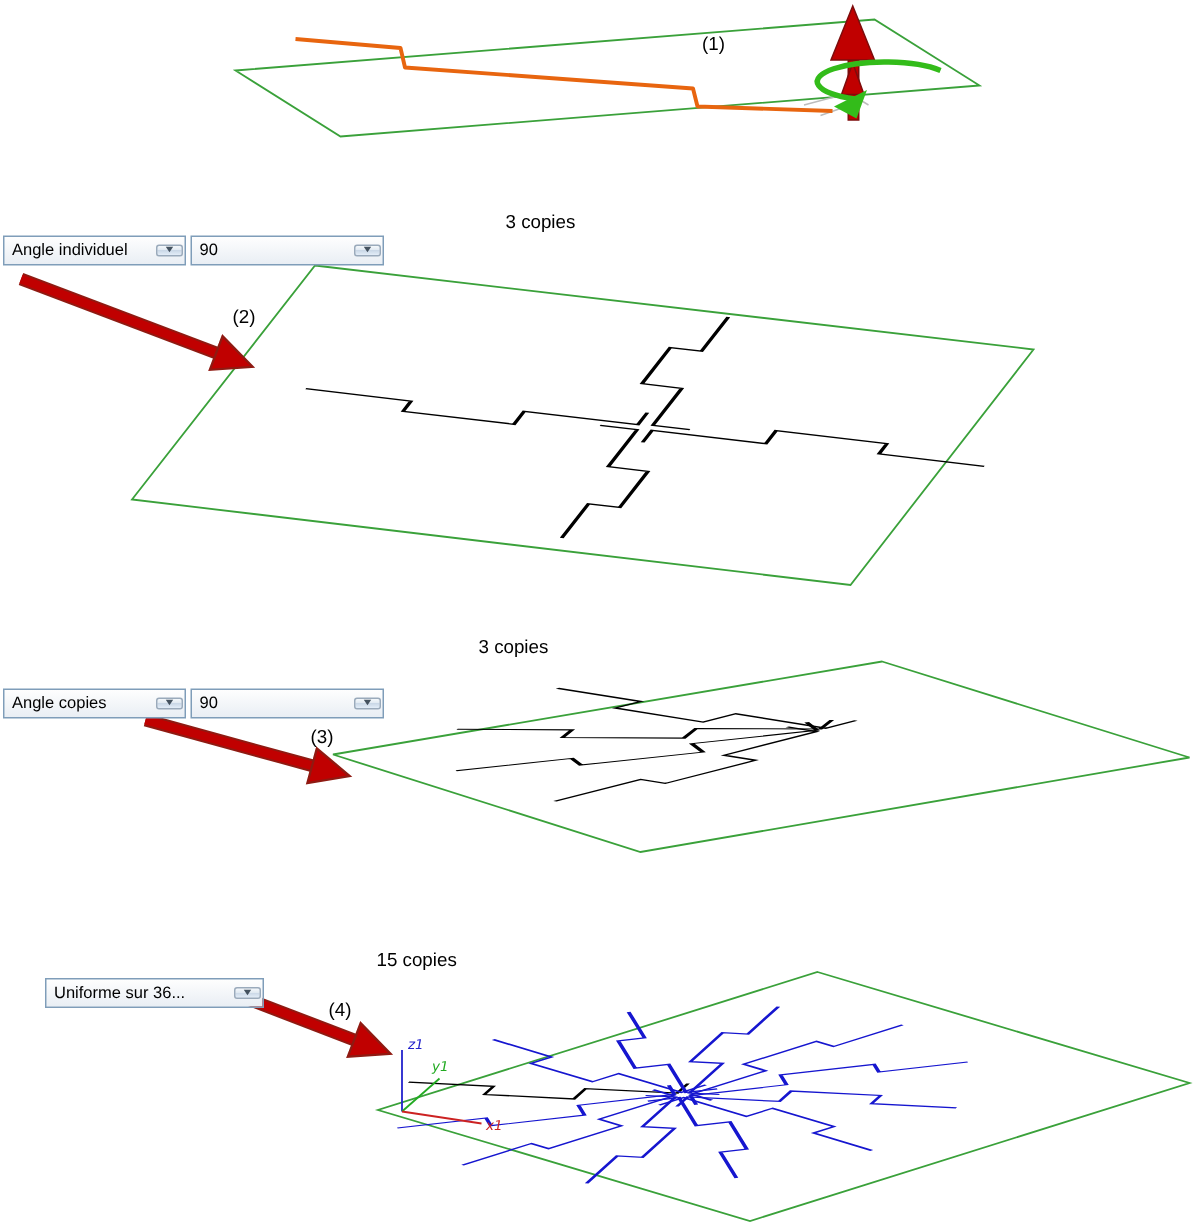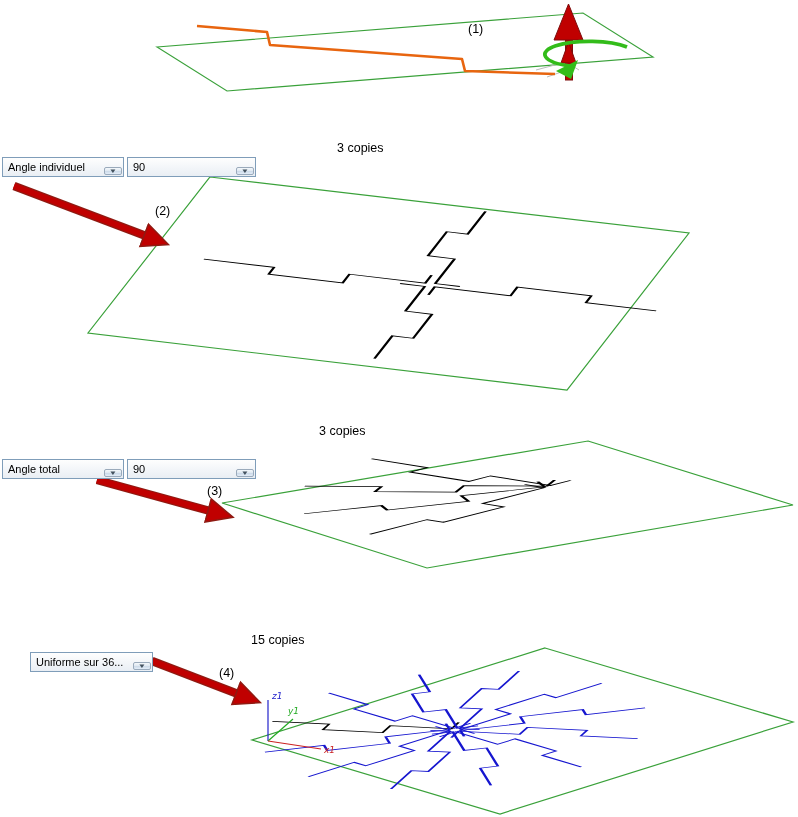--- a/index.html
+++ b/index.html
@@ -18,21 +18,21 @@
   .rot-green-head{fill:var(--rotate_green,#33bc1a);stroke:none;}
   .note-under{stroke:#8f1a12;stroke-width:8.5;fill:none;}
   .note{stroke:var(--accent_red,#c00000);stroke-width:6;fill:none;}
   .triad-line{stroke-width:1.2;fill:none;}
   .triad-text{font-family:"DejaVu Sans",sans-serif;font-style:italic;font-size:9px;}
 
   
   .lbl{position:absolute;font-size:12.5px;color:#000;white-space:nowrap;}
 
   
-  .combo{position:absolute;height:20px;display:flex;align-items:flex-end;box-sizing:border-box;
+  .combo{position:absolute;height:20px;display:flex;align-items:center;box-sizing:border-box;
          border:1px solid #7f9db9;background:linear-gradient(#fefefe,#e9eef4);}
   .combo-text{flex:1;font-size:11px;line-height:18px;padding:0 5px;color:#000;
               overflow:hidden;white-space:nowrap;}
   .combo-btn{width:16px;margin:1px;border:1px solid #9aaabb;border-radius:2px;
              background:linear-gradient(#f4f8fb 0%,#dfe8f1 48%,#c9d7e6 48%,#e3edf8 100%);
              display:flex;align-items:center;justify-content:center;}
   .combo-arrow{font-size:6px;color:#44525f;transform:scaleX(1.4);line-height:1;}
 </style>
 </head>
 <body>
@@ -137,33 +137,33 @@
   </div>
 
   <div class="combo" style="left:127px;top:157px;width:129px">
     <span class="combo-text">90</span>
     <span class="combo-btn">
       <span class="combo-arrow">▼</span>
     </span>
   </div>
 
   <div class="combo" style="left:2px;top:459px;width:122px">
-    <span class="combo-text">Angle total</span>
+    <span class="combo-text">Angle copies</span>
     <span class="combo-btn">
       <span class="combo-arrow">▼</span>
     </span>
   </div>
 
   <div class="combo" style="left:127px;top:459px;width:129px">
     <span class="combo-text">90</span>
     <span class="combo-btn">
       <span class="combo-arrow">▼</span>
     </span>
   </div>
 
-  <div class="combo" style="left:30px;top:652px;width:123px">
+  <div class="combo" style="left:30px;top:652px;width:146px">
     <span class="combo-text">Uniforme sur 36...</span>
     <span class="combo-btn">
       <span class="combo-arrow">▼</span>
     </span>
   </div>
 
 </div>
 
 </body></html>

